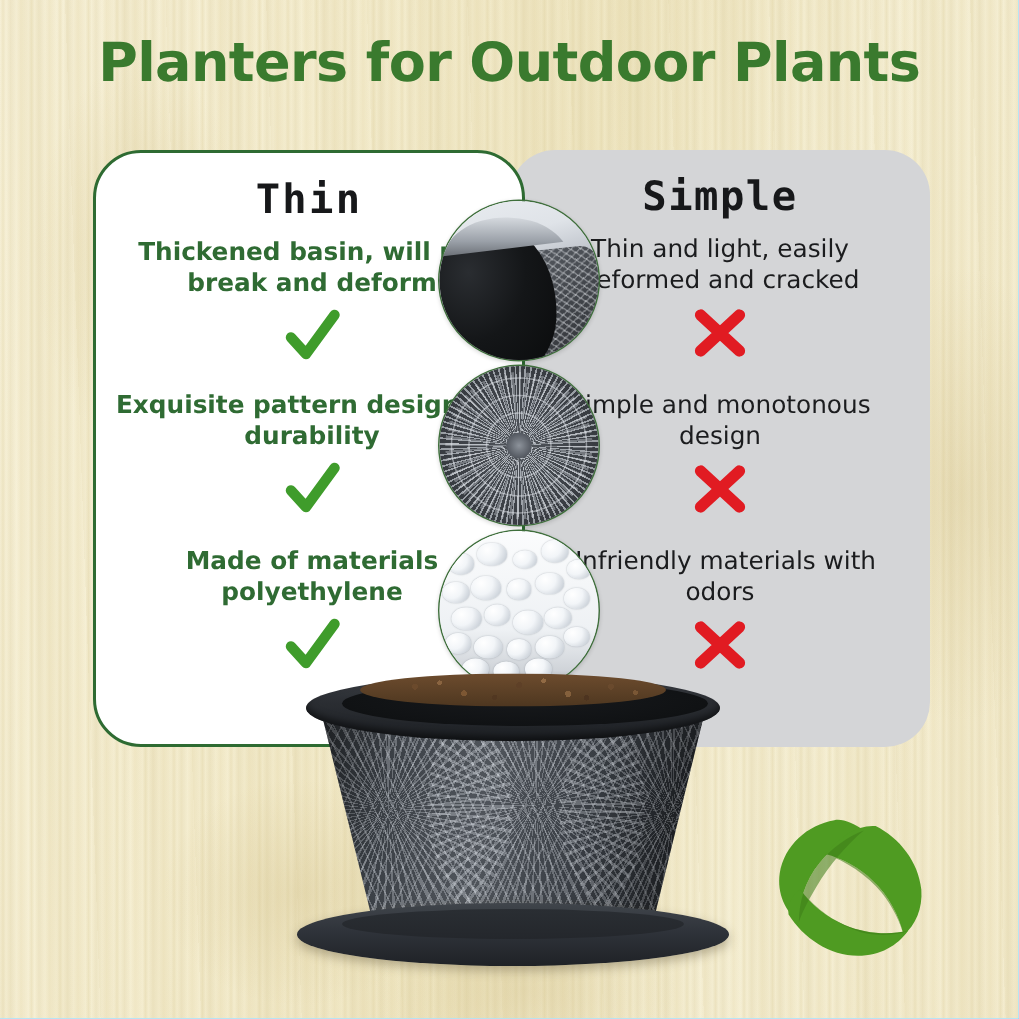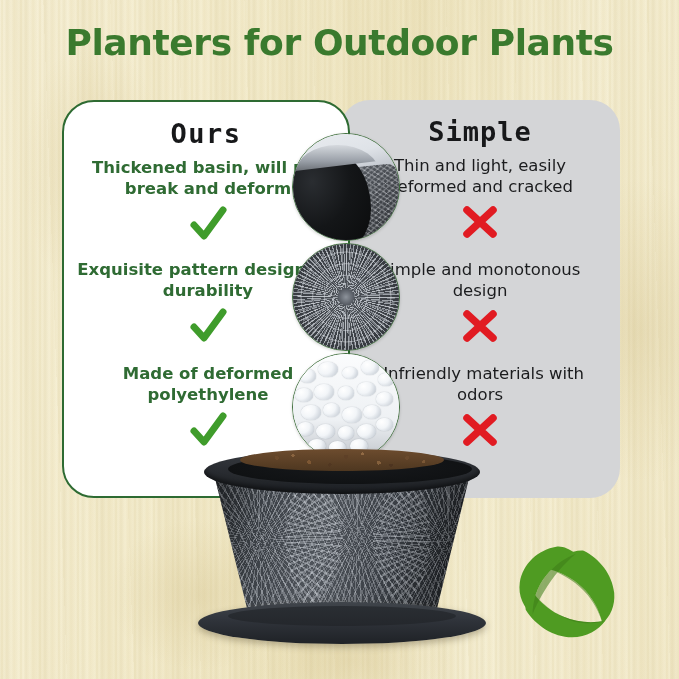--- a/index.html
+++ b/index.html
@@ -351,38 +351,38 @@
 
     <div class="feature f-oth-3">
       <span class="f-text">Unfriendly materials with odors</span>
       <svg class="mark" viewBox="0 0 46 40">
         <path d="M10 8 L36 32 M36 8 L10 32" stroke="#e11b22" stroke-width="7.5" stroke-linecap="round" fill="none"></path>
       </svg>
     </div>
   </div>
 
   <div class="panel panel-ours">
-    <div class="col-head">Ours</div>
+    <div class="col-head">Thin</div>
 
     <div class="feature f-ours-1">
       <span class="f-text">Thickened basin, will not break and deform</span>
       <svg class="mark" viewBox="0 0 46 40">
         <path d="M9 21 L19 32 L38 6" stroke="#3f9c2b" stroke-width="7" stroke-linecap="round" stroke-linejoin="round" fill="none"></path>
       </svg>
     </div>
 
     <div class="feature f-ours-2">
       <span class="f-text">Exquisite pattern design for durability</span>
       <svg class="mark" viewBox="0 0 46 40">
         <path d="M9 21 L19 32 L38 6" stroke="#3f9c2b" stroke-width="7" stroke-linecap="round" stroke-linejoin="round" fill="none"></path>
       </svg>
     </div>
 
     <div class="feature f-ours-3">
-      <span class="f-text">Made of deformed polyethylene</span>
+      <span class="f-text">Made of materials polyethylene</span>
       <svg class="mark" viewBox="0 0 46 40">
         <path d="M9 21 L19 32 L38 6" stroke="#3f9c2b" stroke-width="7" stroke-linecap="round" stroke-linejoin="round" fill="none"></path>
       </svg>
     </div>
   </div>
 
   <div class="detail-circle dc1">
     <div class="dc-inner">
       <div class="rim-bg"></div>
       <div class="rim-mesh"></div>

